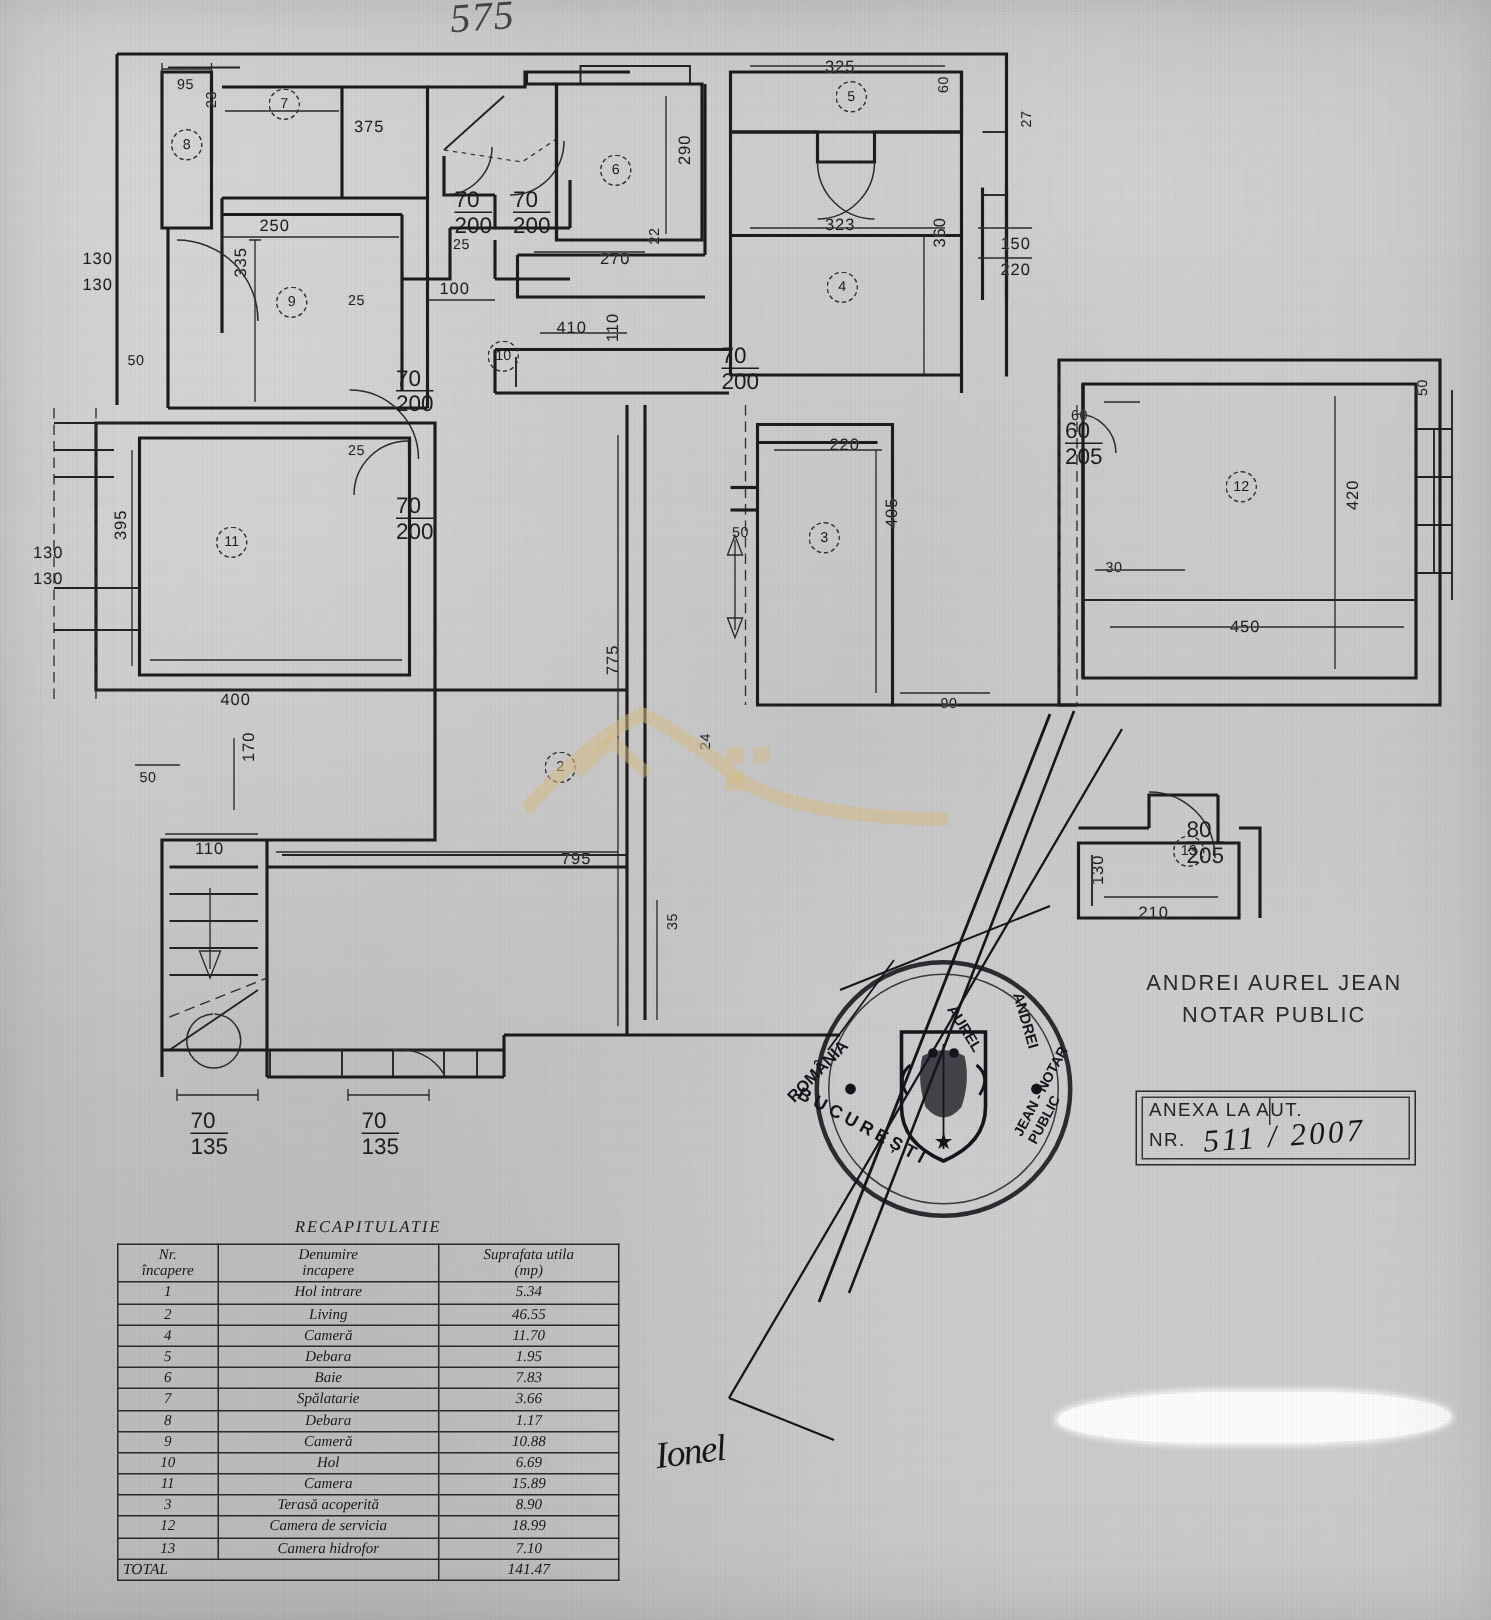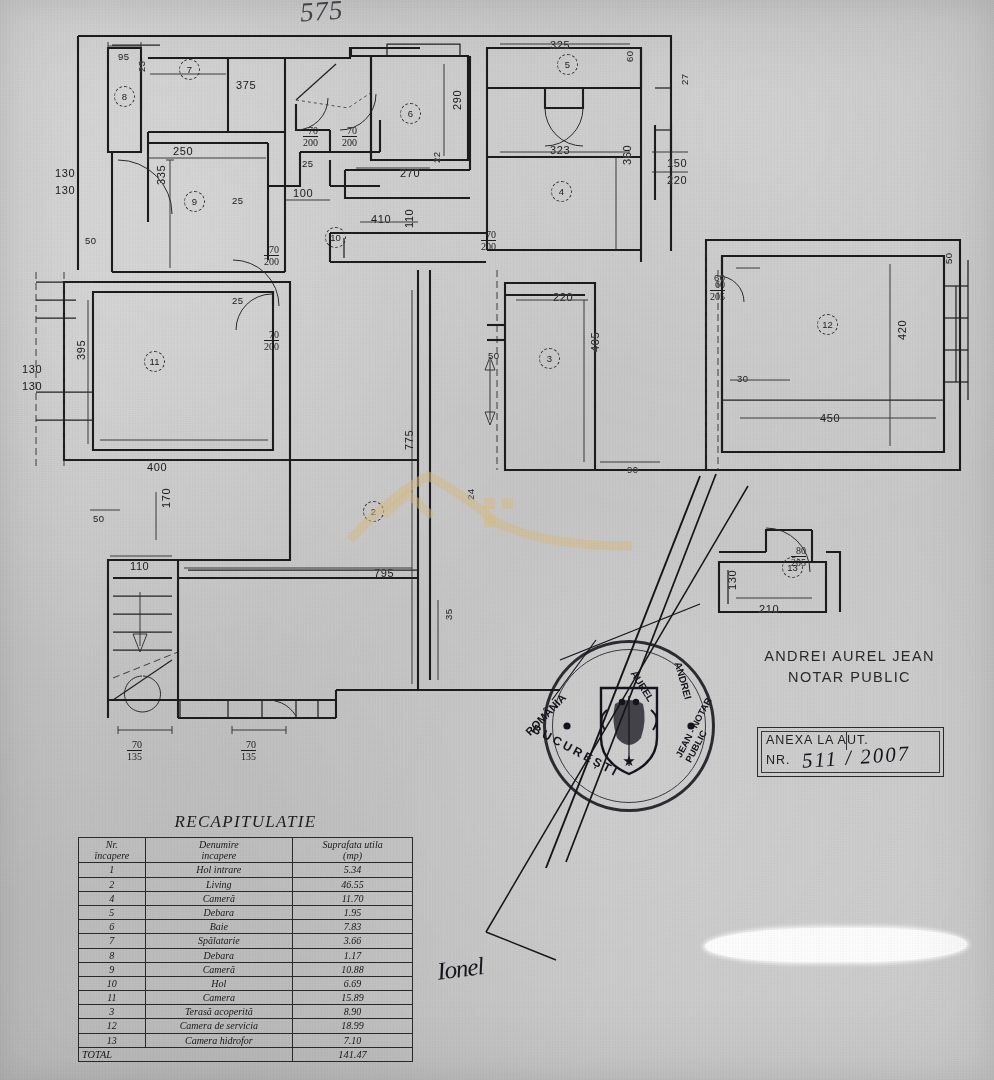--- a/index.html
+++ b/index.html
@@ -45,22 +45,22 @@
   
   .dimtxt{
     position:absolute;
     font-family:"Liberation Sans",sans-serif;
     font-size:11px;color:#1e1e1e;letter-spacing:.6px;
     white-space:nowrap;line-height:1;
     text-shadow:0 0 1px rgba(190,190,190,.85);
   }
   .dimtxt.sm{font-size:9.5px;letter-spacing:.4px;}
   .frac{
-    position:absolute;font-family:Liberation Serif, serif;font-size:10px;
-    color:#1e1e1e;line-height:1.02;text-align:right;white-space:nowrap;
+    position:absolute;font-family:Liberation Sans, sans-serif;font-size:15px;
+    color:#1e1e1e;line-height:1.02;text-align:left;white-space:nowrap;
   }
   .frac .den{border-top:1px solid #1e1e1e;display:block;padding-top:.5px;}
   .rnum{
     position:absolute;width:19px;height:19px;border-radius:50%;
     border:1px dashed #333;color:#1d1d1d;
     font-size:9.5px;font-family:"Liberation Sans",sans-serif;
     display:flex;align-items:center;justify-content:center;
   }
 
   
@@ -110,21 +110,21 @@
     position:absolute;left:44px;top:17px;font-family:"Liberation Serif",serif;
     font-size:21px;color:#15151c;font-style:italic;letter-spacing:2px;
     transform:rotate(-4deg);
   }
   #anexa .divider{position:absolute;left:88px;top:4px;width:1px;height:18px;background:#33333a;}
 
   
   #recapwrap{position:absolute;left:78px;top:812px;width:335px;}
   #recaptitle{
     text-align:center;font-family:"Liberation Serif",serif;font-style:italic;
-    font-size:17px;letter-spacing:1.3px;color:#1c1c1c;margin-bottom:5px;
+    font-size:11px;letter-spacing:1.3px;color:#1c1c1c;margin-bottom:5px;
   }
   table.recap{
     border-collapse:collapse;width:335px;
     font-family:"Liberation Serif",serif;font-style:italic;
     font-size:10px;color:#18181c;background:transparent;
   }
   table.recap th,table.recap td{
     border:1px solid #2a2a2a;padding:1px 3px;line-height:1.12;
   }
   table.recap th{font-weight:normal;text-align:center;font-size:10px;}

